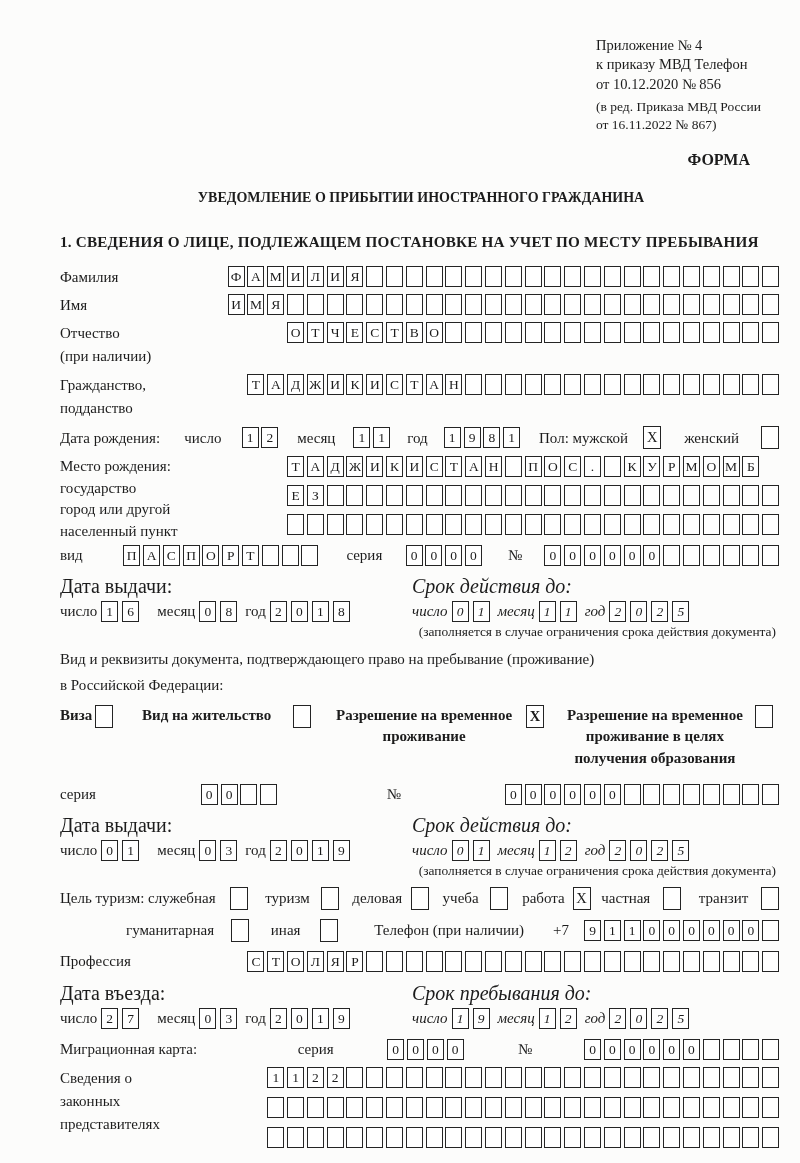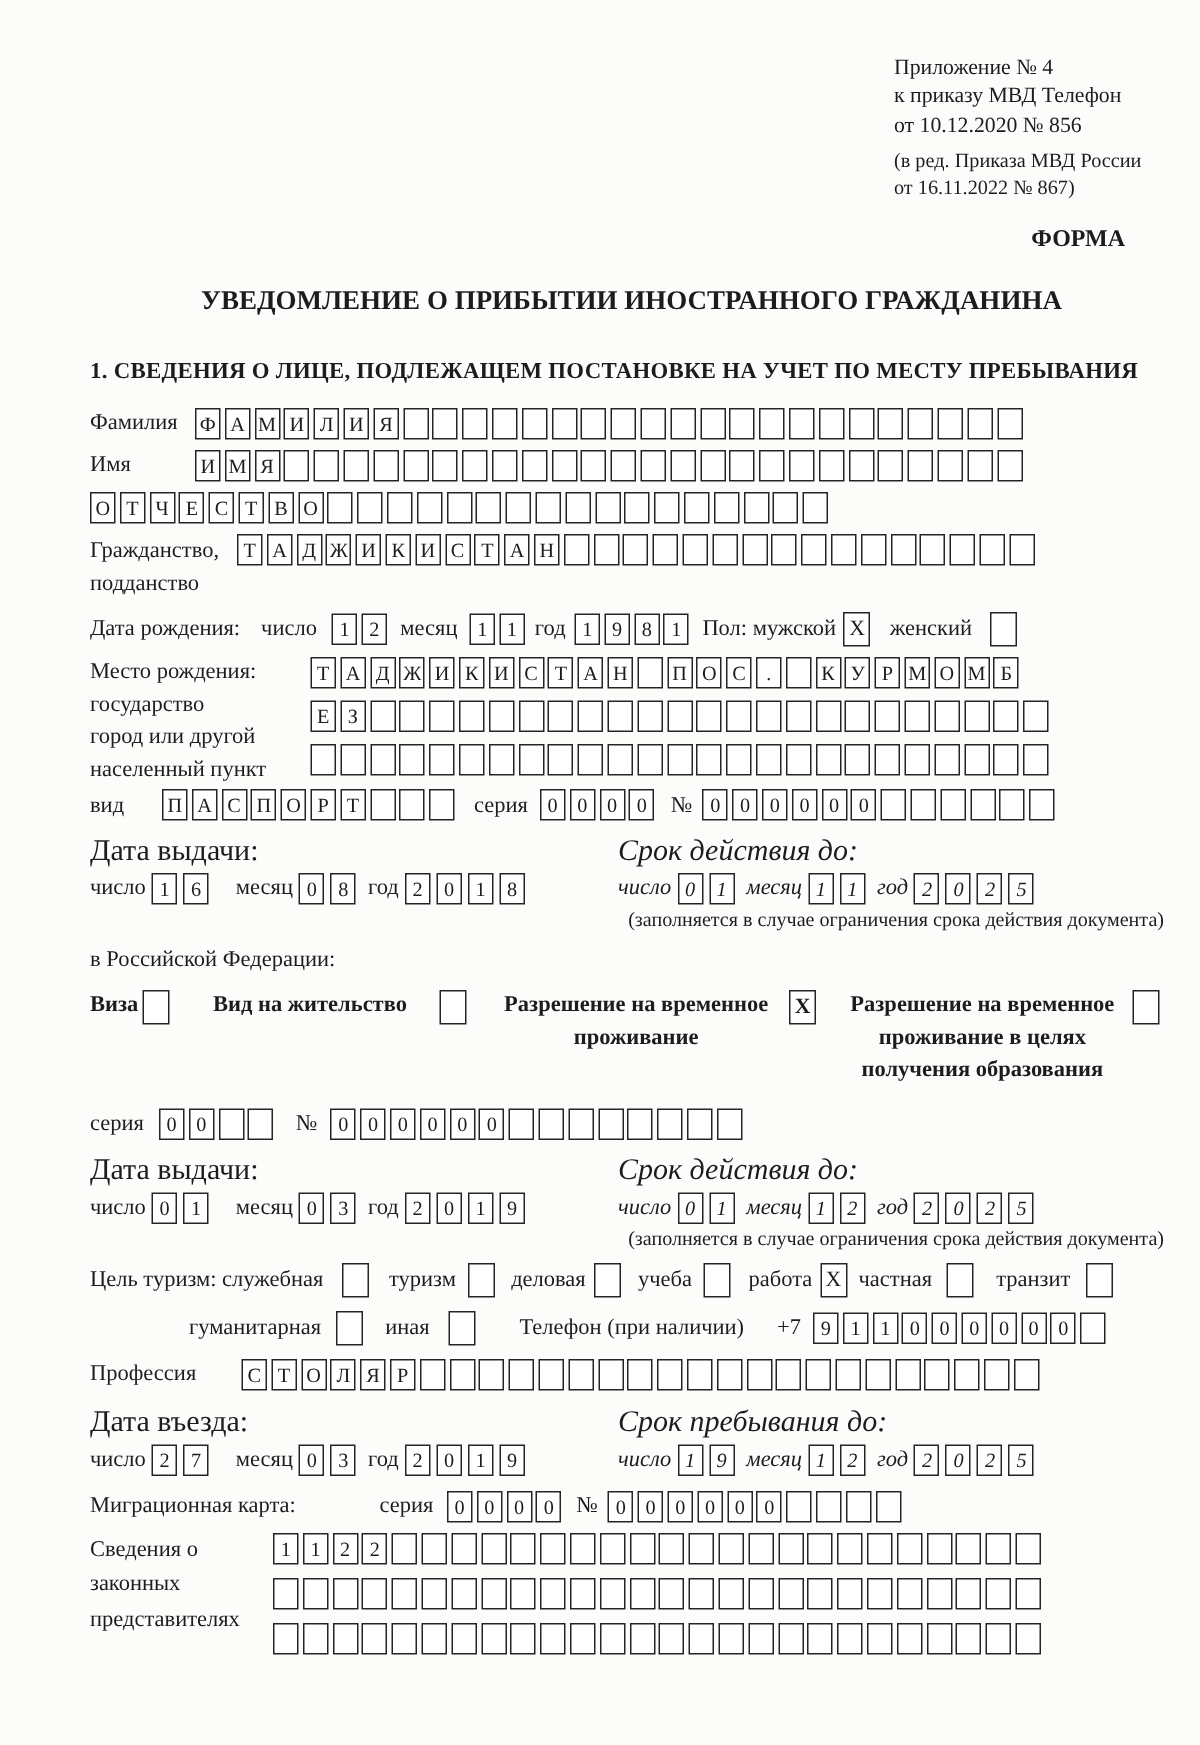--- a/index.html
+++ b/index.html
@@ -8,25 +8,25 @@
     width:800px; height:1163px; background:#fcfcfb; color:#1c1c1c;
     font-family:"Liberation Serif","DejaVu Serif",serif;
     padding:36px 18px 16px 60px; overflow:hidden; position:relative;
   }
   
   .annex { margin-left:536px; font-size:14.5px; line-height:1.34; white-space:nowrap; }
   .annex .small { font-size:13.5px; }
   .annex .gap { height:4px; }
   .forma { text-align:right; padding-right:32px; font-weight:bold; font-size:16px; margin-top:17px; }
   
-  .title { text-align:center; font-weight:bold; font-size:18px; line-height:1.42; margin-top:19px; }
+  .title { text-align:center; font-weight:bold; font-size:14px; line-height:1.42; margin-top:19px; }
   .blank-line { display:inline-block; width:56px; border-bottom:2.2px solid #3a3a3a; height:13px; margin-left:10px; }
   .sect { font-weight:bold; font-size:15.2px; margin-top:25px; margin-bottom:15px; letter-spacing:.2px; }
   
-  .row { display:flex; align-items:center; margin-bottom:7px; }
+  .row { display:flex; align-items:center; margin-bottom:7px;justify-content:space-between; }
   .row.top { align-items:flex-start; }
   .lbl { font-size:15px; flex:none; line-height:1.35; }
   .lblcol { font-size:15px; flex:none; line-height:1.5; }
   
   .cells { display:flex; flex:none; flex-wrap:nowrap; }
   .cell {
     width:17px; height:21px; border:1.6px solid #242424; margin-right:2.8px;
     font-size:13.5px; line-height:19px; text-align:center; flex:none;
     background:#fff; font-family:"Liberation Serif",serif;
   }
@@ -135,20 +135,24 @@
         <span class="cell">&nbsp;</span>
         <span class="cell">&nbsp;</span>
         <span class="cell">&nbsp;</span>
         <span class="cell">&nbsp;</span>
         <span class="cell">&nbsp;</span>
         <span class="cell">&nbsp;</span>
       </span>
   </div>
 
   <div class="row top">
+    <span class="lblcol" style="width:147px">
+      <div>Отчество</div>
+      <div>(при наличии)</div>
+    </span>
     <span class="cells">
         <span class="cell">О</span>
         <span class="cell">Т</span>
         <span class="cell">Ч</span>
         <span class="cell">Е</span>
         <span class="cell">С</span>
         <span class="cell">Т</span>
         <span class="cell">В</span>
         <span class="cell">О</span>
         <span class="cell">&nbsp;</span>
@@ -407,20 +411,21 @@
             <span class="cell">2</span>
             <span class="cell">0</span>
             <span class="cell">2</span>
             <span class="cell">5</span>
           </span>
       </div>
     </div>
   </div>
   <div class="note">(заполняется в случае ограничения срока действия документа)</div>
 
+  <div class="plain">Вид и реквизиты документа, подтверждающего право на пребывание (проживание)</div>
   <div class="plain" style="margin-top:4px">в Российской Федерации:</div>
 
   <div class="permits">
     <span class="pitem">
       <span class="txt">Виза</span>
       <span class="cells cb" style="margin-left:3px">
           <span class="cell">&nbsp;</span>
         </span>
     </span>
     <span class="pitem" style="margin-left:26px">

